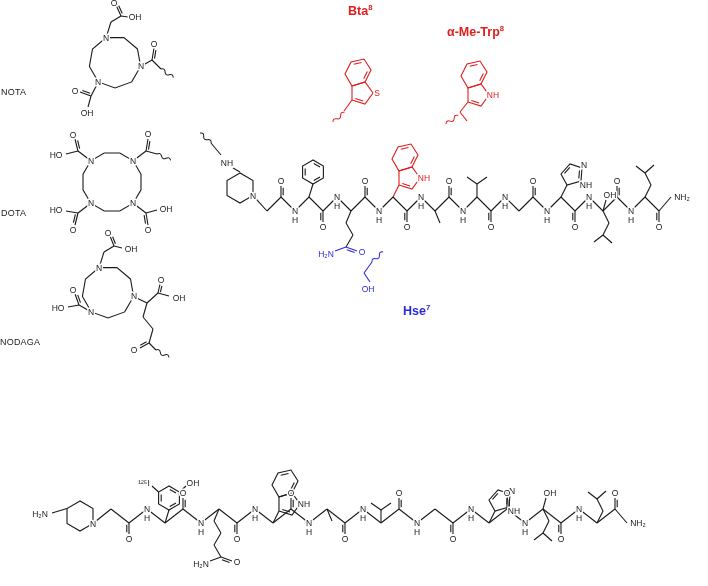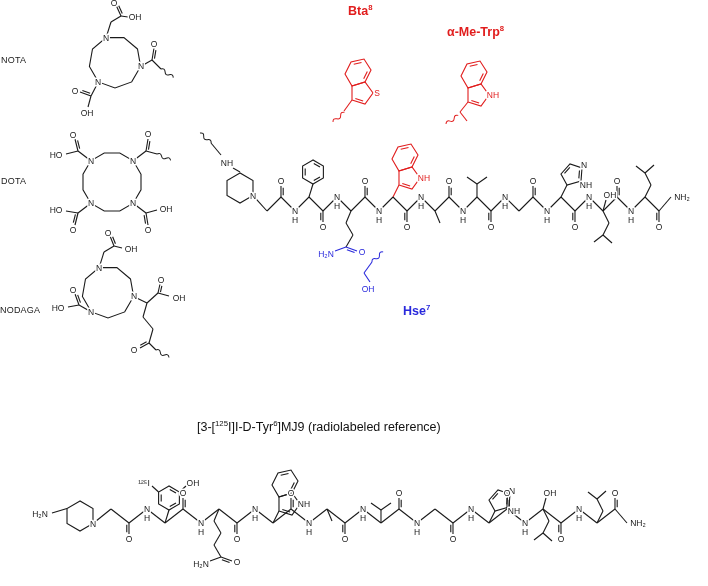--- a/index.html
+++ b/index.html
@@ -1,19 +1,19 @@
 <!DOCTYPE html>
 <html><head>
 <meta charset="utf-8">
 <style>
   html,body{margin:0;padding:0;background:#ffffff;}
   #stage{position:relative;width:708px;height:586px;background:#fff;overflow:hidden;
          font-family:"Liberation Sans",sans-serif;}
   #mol{position:absolute;left:0;top:0;}
-  .hlabel{position:absolute;font-size:9px;color:#1a1a1a;letter-spacing:.2px;}
+  .hlabel{position:absolute;font-size:9px;color:#1a1a1a;letter-spacing:.2px;margin-top:32px;}
   .flabel{position:absolute;font-weight:bold;font-size:12.5px;}
   .flabel.red{color:var(--red);}
   .flabel.blue{color:var(--blue);padding-left:20px;}
   .caption{position:absolute;font-size:12.5px;color:#111;}
   sup{font-size:0.62em;}
   text.atom{font-family:"Liberation Sans",sans-serif;
             paint-order:stroke;stroke:#ffffff;stroke-width:3px;stroke-linejoin:round;}
 </style>
 </head>
 <body>
@@ -395,14 +395,13 @@
     </svg>
 
   <div class="hlabel" style="left:1px;top:55px">NOTA</div>
   <div class="hlabel" style="left:1px;top:176px">DOTA</div>
   <div class="hlabel" style="left:0px;top:305px">NODAGA</div>
 
   <div class="flabel red" style="left:348px;top:3px"><span>Bta</span><sup>8</sup></div>
   <div class="flabel red" style="left:447px;top:24px"><span>α-Me-Trp</span><sup>8</sup></div>
   <div class="flabel blue" style="left:383px;top:303px"><span>Hse</span><sup>7</sup></div>
 
-  <div class="caption" style="left:197px;top:419px"><span>[3-[</span><sup>125</sup><span>I]I-D-Tyr</span><sup>6</sup><span>]MJ9 (radiolabeled reference)</span></div>
 </div>
 
 </body></html>

